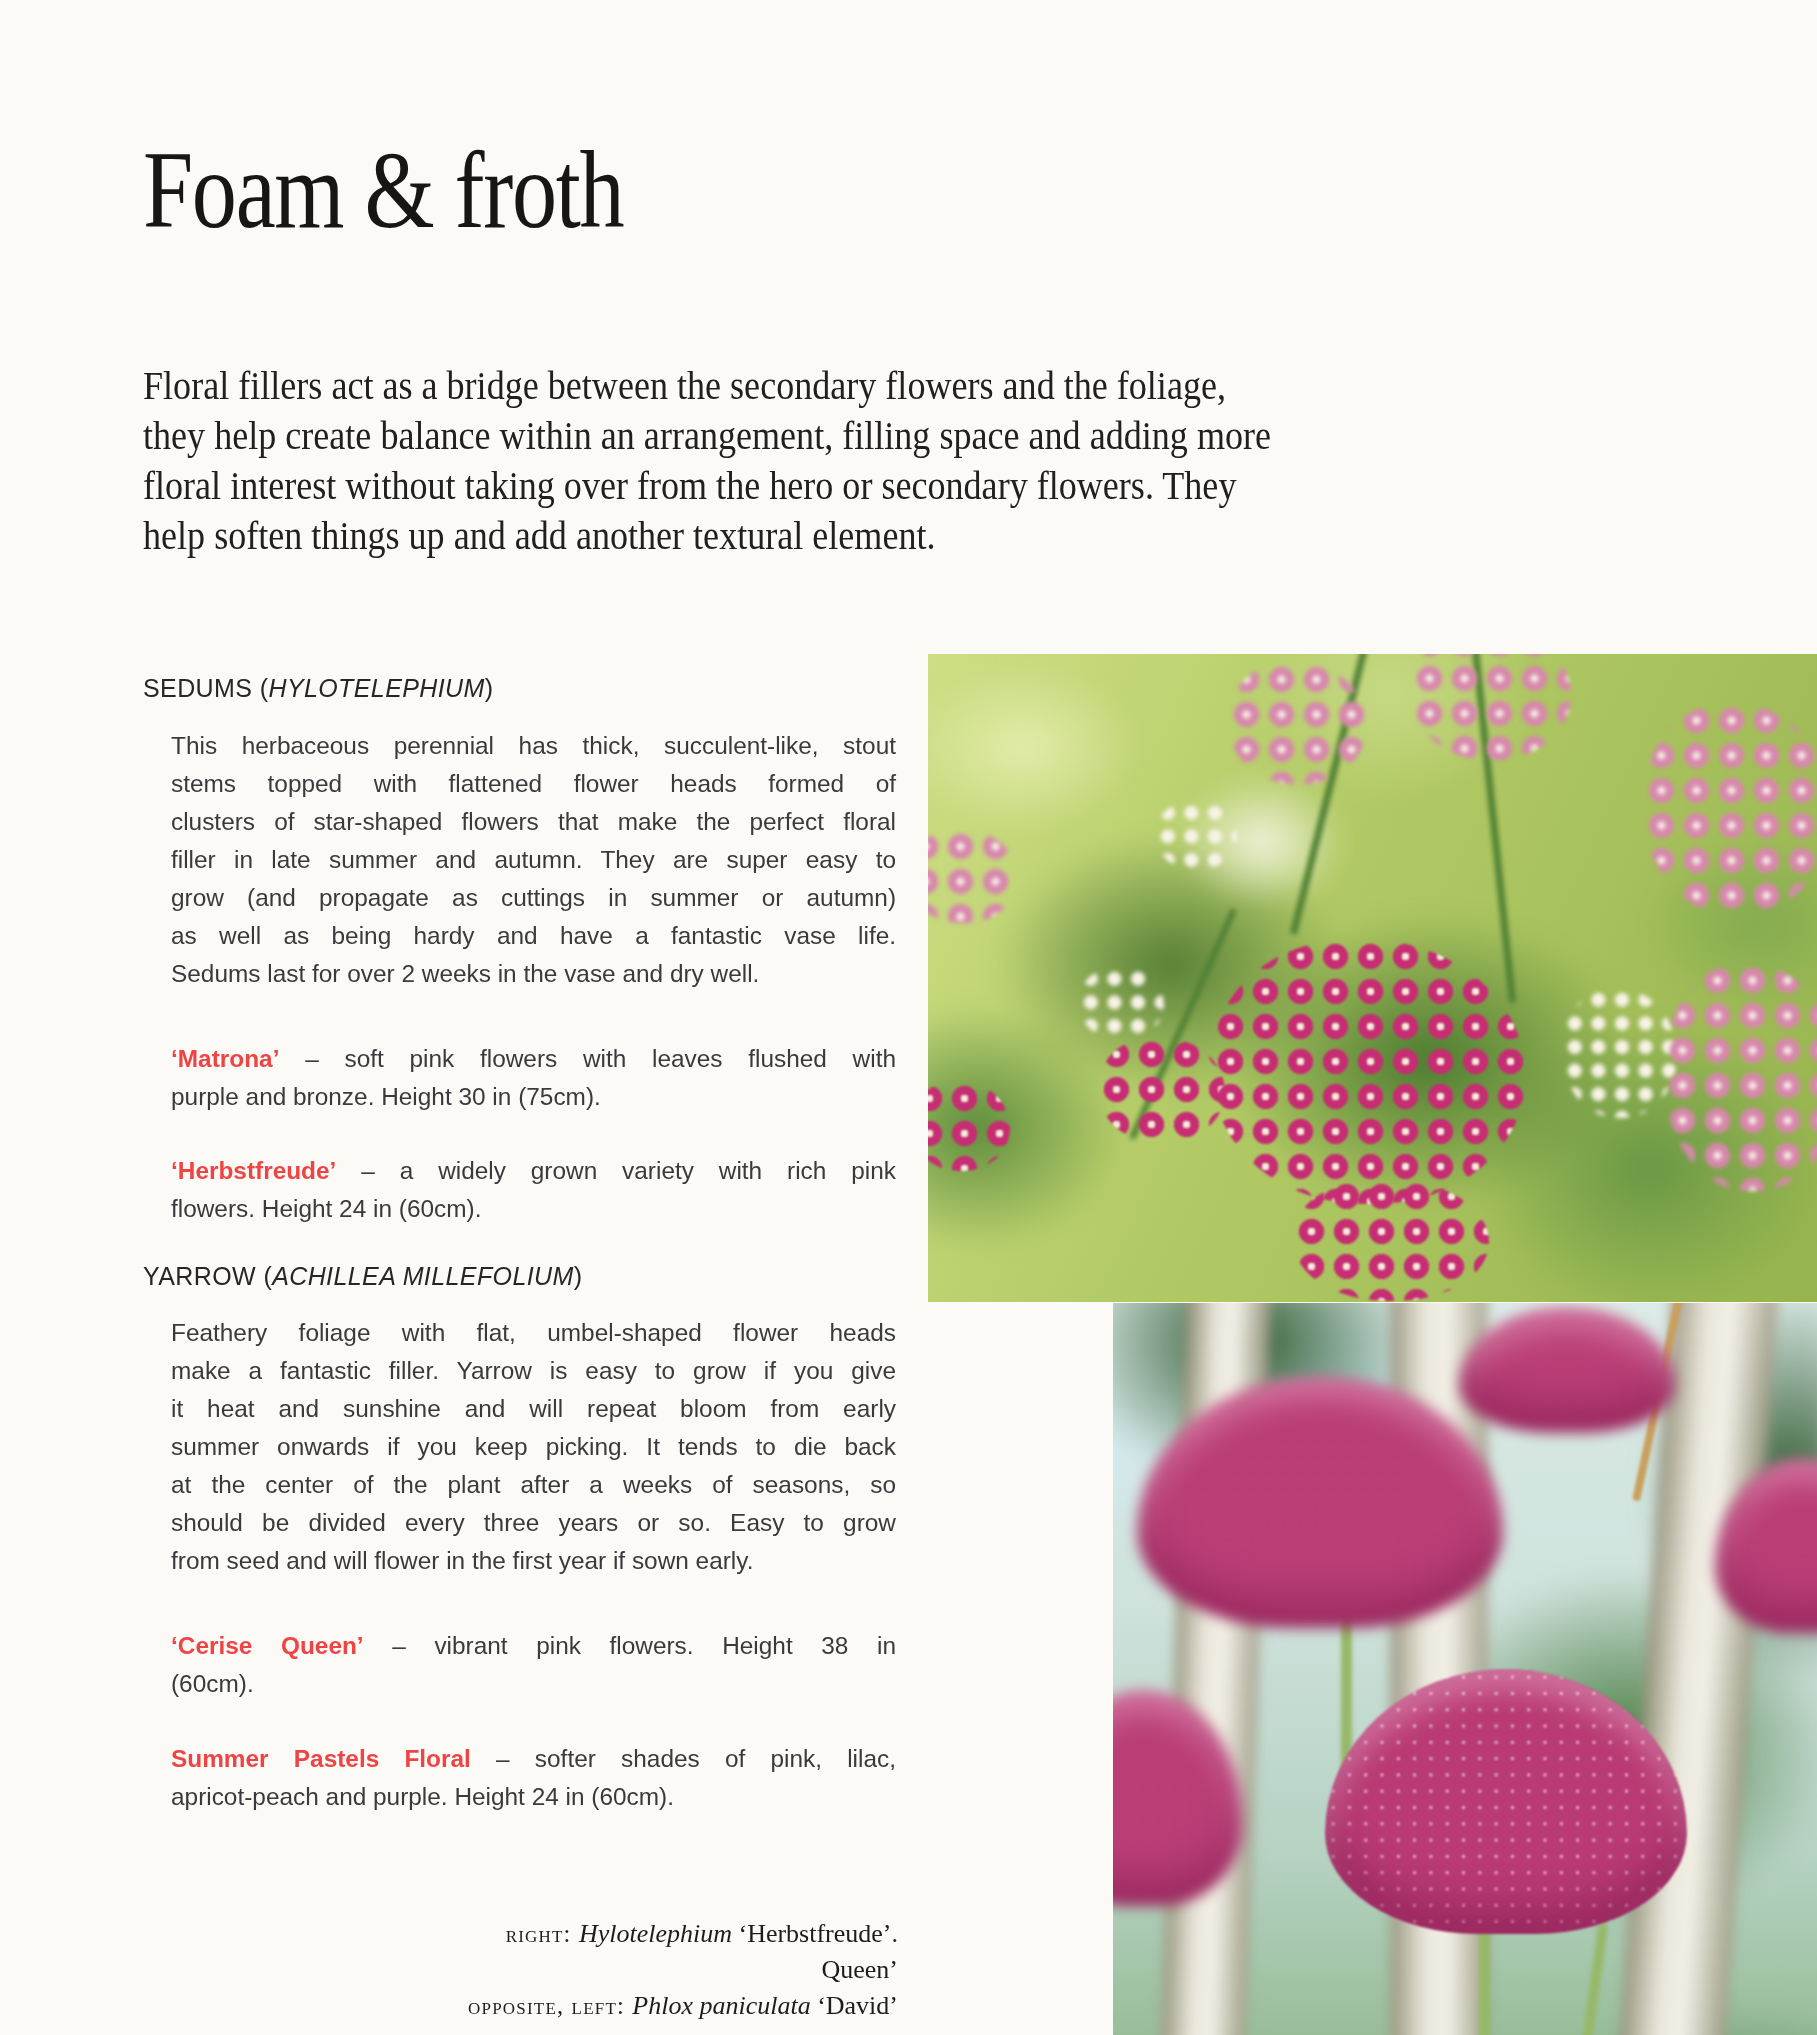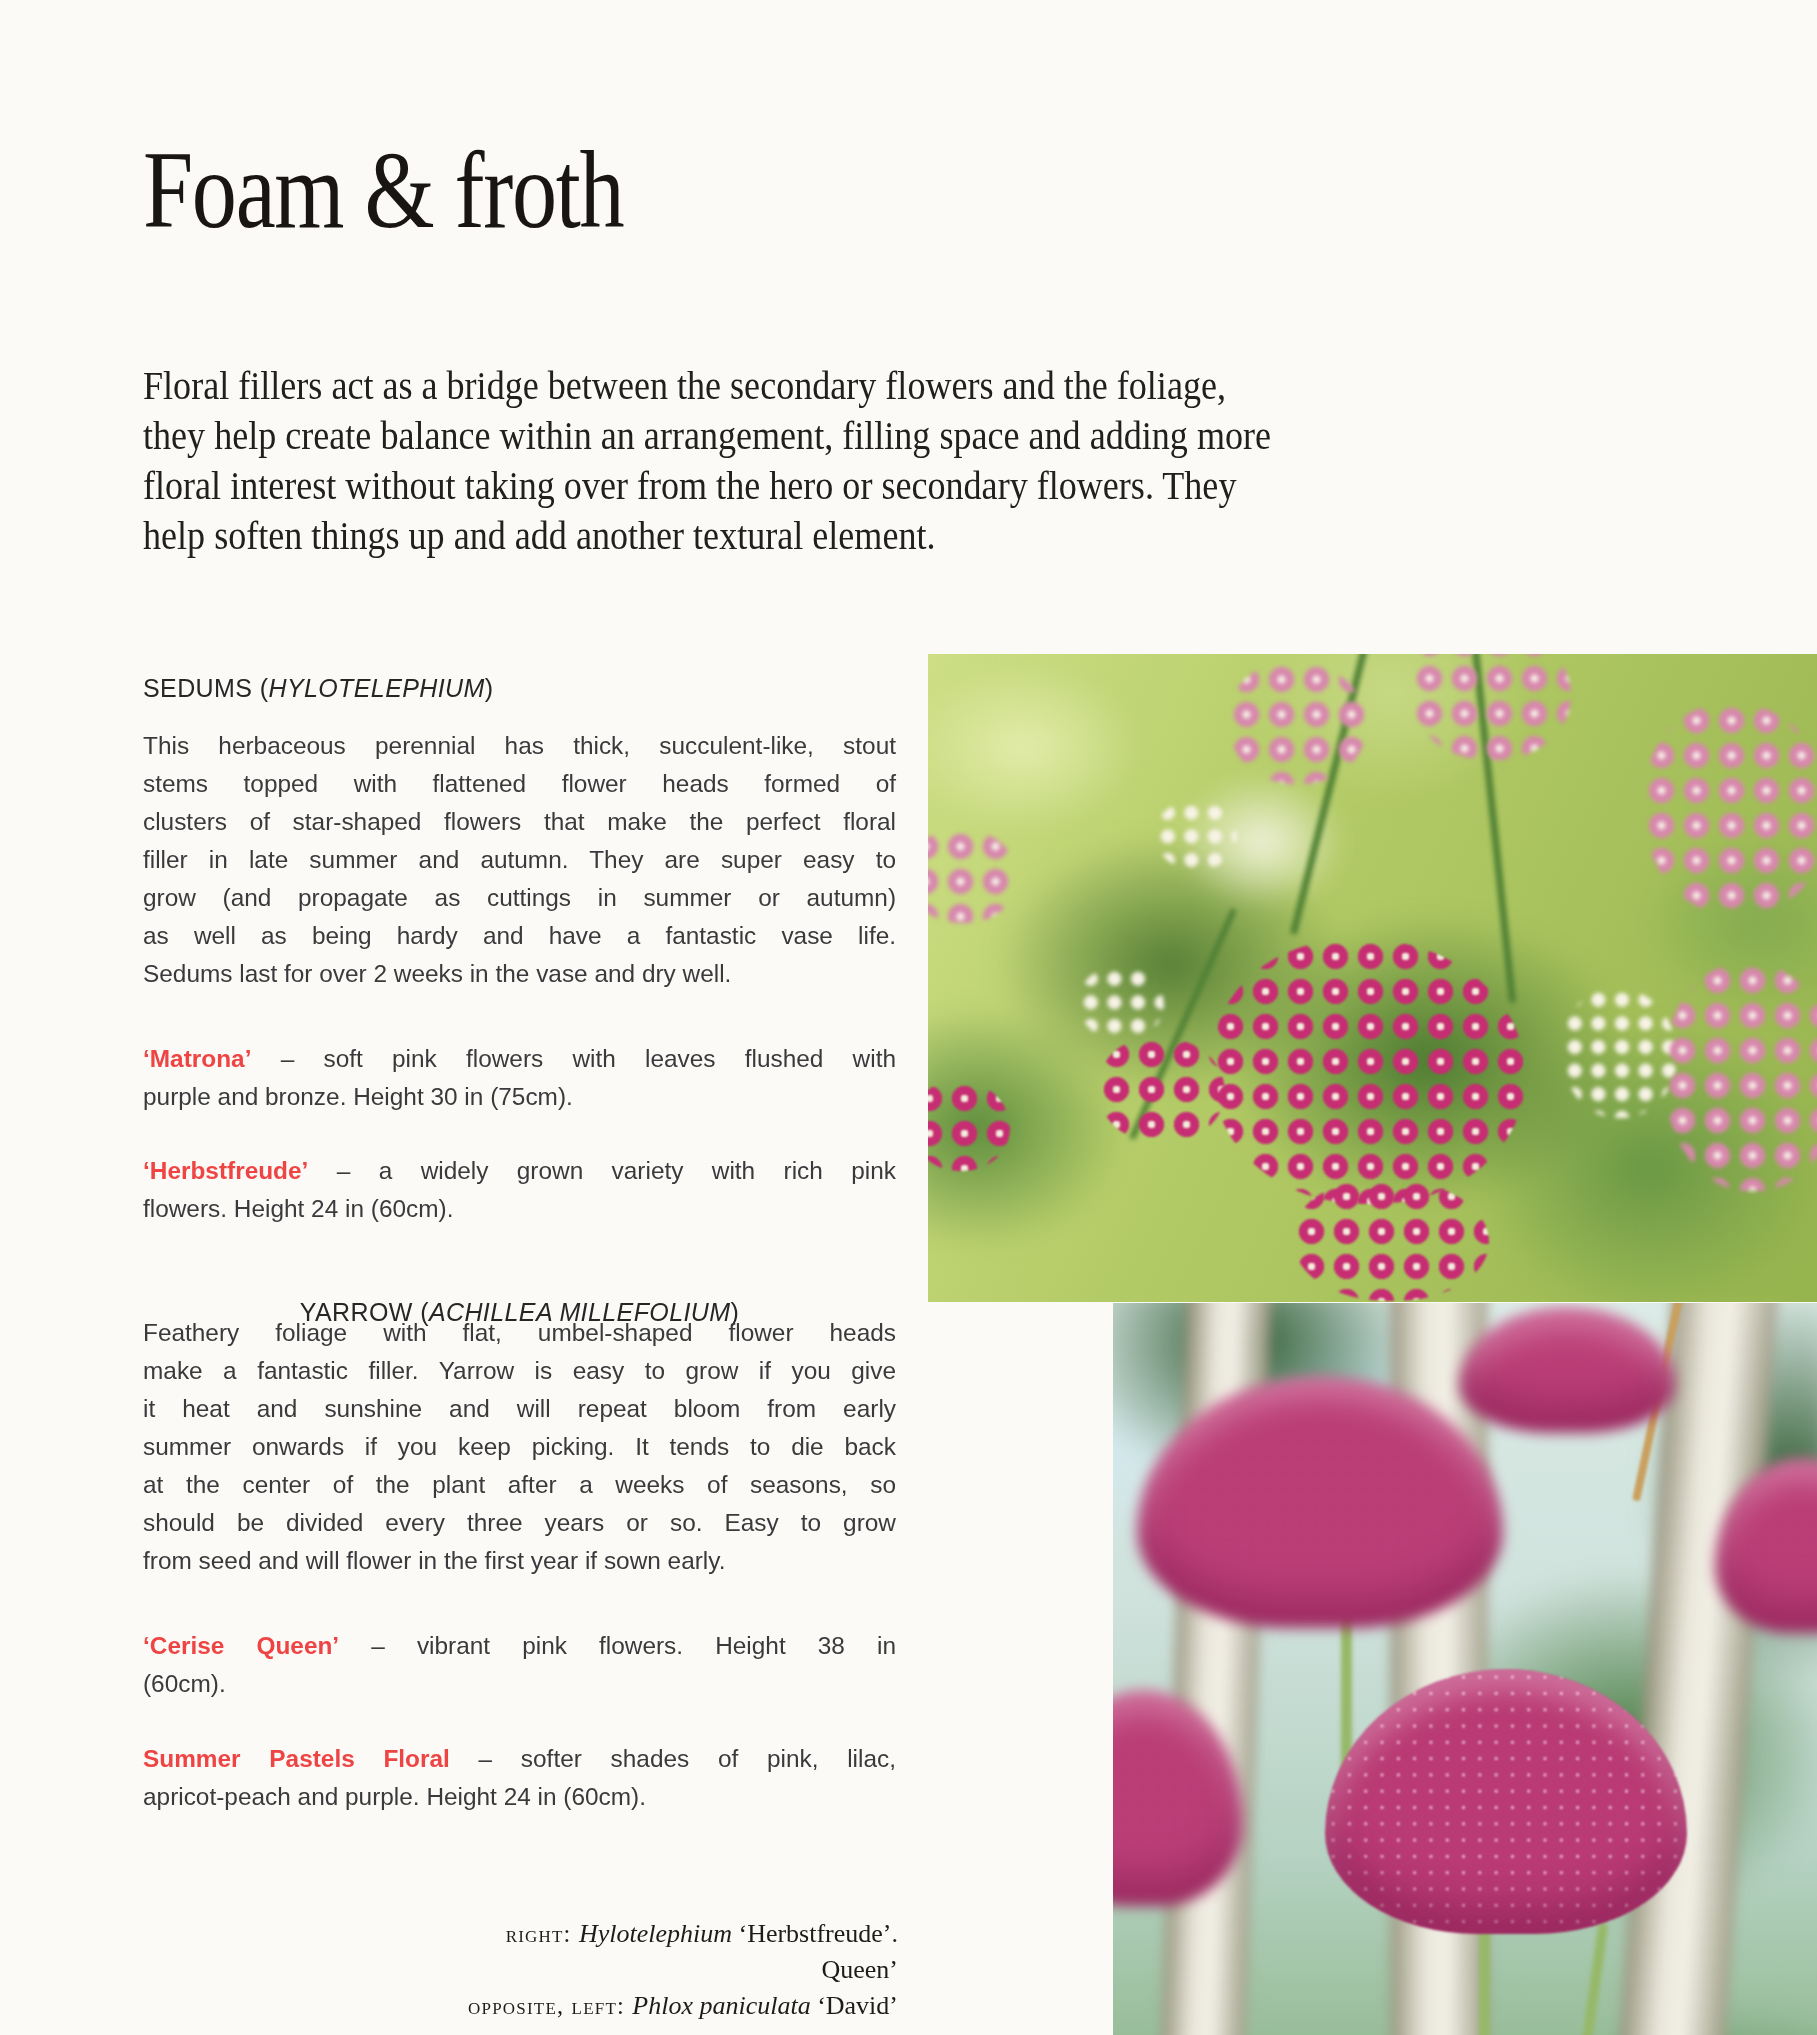--- a/index.html
+++ b/index.html
@@ -25,21 +25,21 @@
   .colblock {
     position:absolute; left:143px; width:753px;
     font-family:"Liberation Sans", sans-serif; color:#3a3a3c;
   }
   .sechead {
     font-size:25px; letter-spacing:0.4px; color:#262626; white-space:nowrap;
     font-weight:400;
   }
   .sechead .hit { font-style:italic; }
   .bodytext { font-size:24.4px; line-height:38px; }
-  .jline { text-align:justify; text-align-last:justify; }
+  .jline { text-align:justify; text-align-last:justify;margin-left:28px; }
   .jline.jlast { text-align-last:left; }
   .vname { font-weight:700; color:#ef4444; }
   .captions {
     position:absolute; right:920px; top:1916px; width:635px;
     text-align:right; font-family:"Liberation Serif", serif;
     font-size:26px; line-height:36px; color:#1e1c1a;
   }
   .cap-sc { font-variant:small-caps; letter-spacing:1.2px; font-size:24.4px; }
   .cap-it { font-style:italic; }
   
@@ -175,21 +175,21 @@
   <div class="colblock bodytext" style="top:1040px;">
     <div class="jline"><span class="vname">‘Matrona’</span><span> – soft pink flowers with leaves flushed with</span></div>
     <div class="jline jlast">purple and bronze. Height 30 in (75cm).</div>
   </div>
 
   <div class="colblock bodytext" style="top:1152px;">
     <div class="jline"><span class="vname">‘Herbstfreude’</span><span> – a widely grown variety with rich pink</span></div>
     <div class="jline jlast">flowers. Height 24 in (60cm).</div>
   </div>
 
-  <div class="colblock sechead" style="top:1298px;text-align:center;"><span>YARROW (</span><span class="hit">ACHILLEA MILLEFOLIUM</span><span>)</span></div>
+  <div class="colblock sechead" style="top:1262px;"><span>YARROW (</span><span class="hit">ACHILLEA MILLEFOLIUM</span><span>)</span></div>
 
   <div class="colblock bodytext" style="top:1314px;">
     <div class="jline">Feathery foliage with flat, umbel-shaped flower heads</div>
     <div class="jline">make a fantastic filler. Yarrow is easy to grow if you give</div>
     <div class="jline">it heat and sunshine and will repeat bloom from early</div>
     <div class="jline">summer onwards if you keep picking. It tends to die back</div>
     <div class="jline">at the center of the plant after a weeks of seasons, so</div>
     <div class="jline">should be divided every three years or so. Easy to grow</div>
     <div class="jline jlast">from seed and will flower in the first year if sown early.</div>
   </div>

